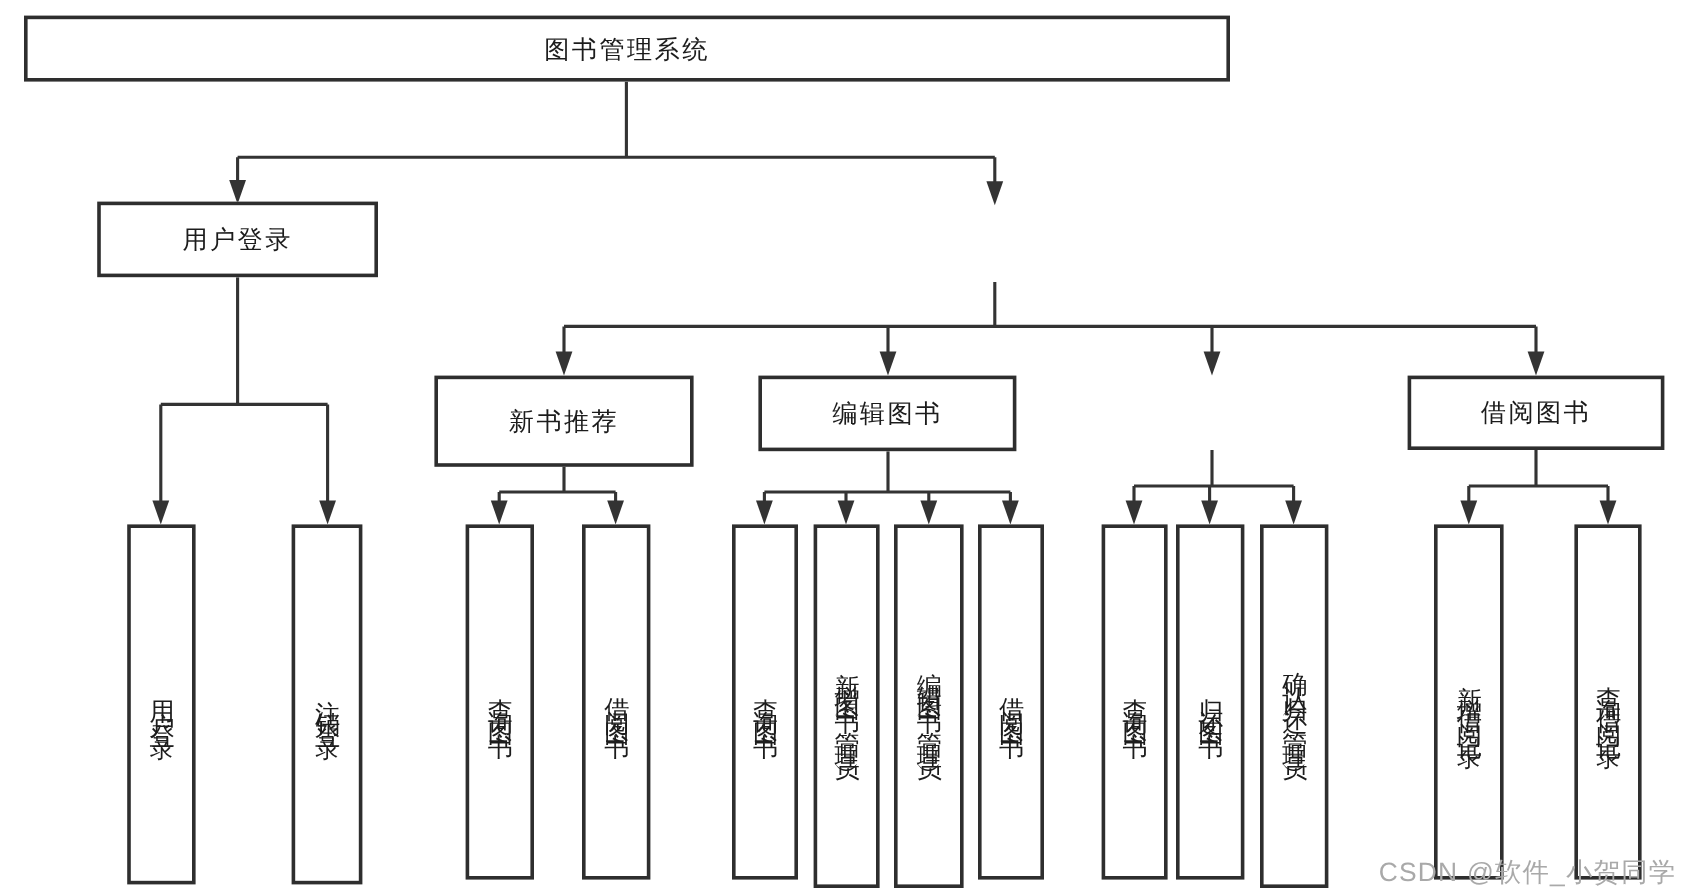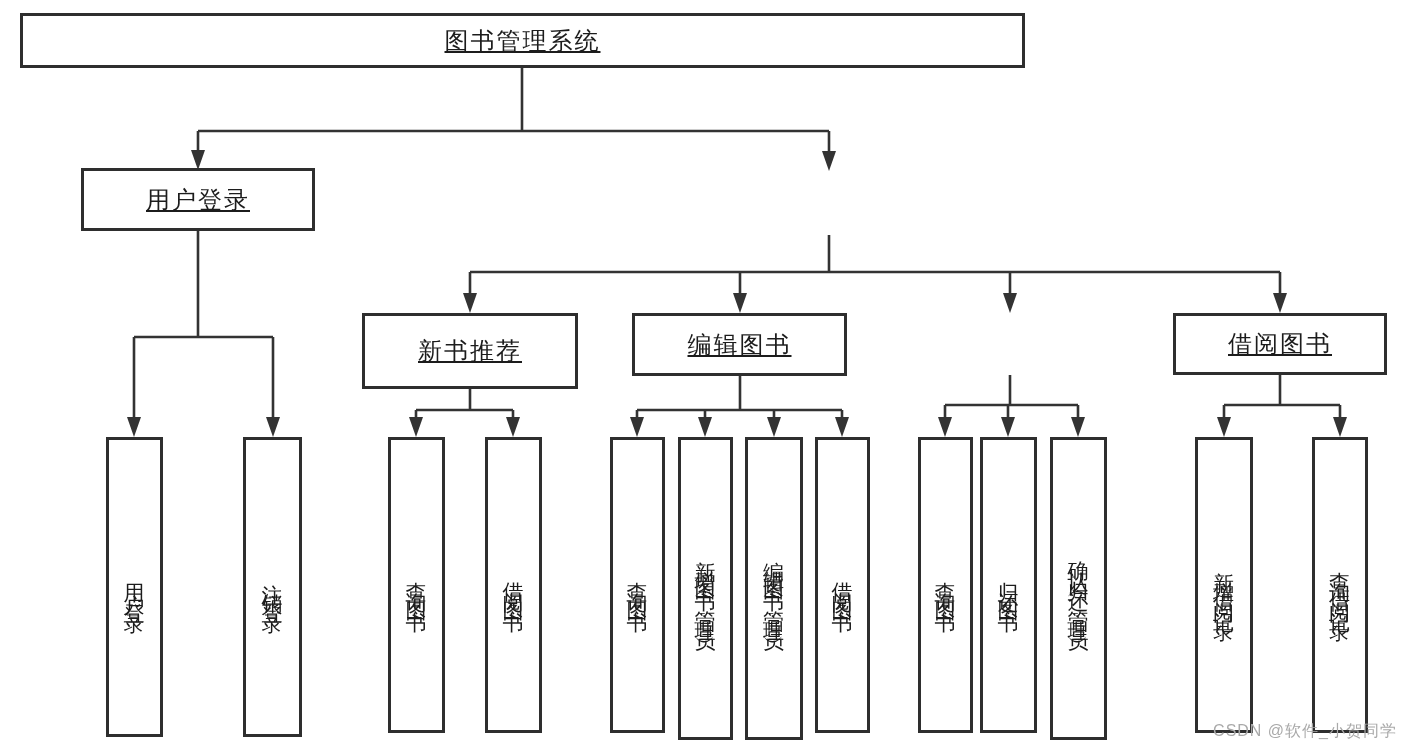--- a/index.html
+++ b/index.html
@@ -22,32 +22,32 @@
   svg.connectors polygon{fill:var(--line);stroke:none;}
   .box{
     position:absolute;
     box-sizing:border-box;
     background:var(--bg);
     border:3px solid var(--border);
     display:flex;align-items:center;justify-content:center;
     color:var(--text);
     z-index:2;
   }
-  .hbox{font-size:24px;letter-spacing:2px;white-space:nowrap;text-decoration:underline;}
+  .hbox{font-size:21px;letter-spacing:2px;white-space:nowrap;}
   .leaf span{
     writing-mode:vertical-rl;
     font-size:21px;
     letter-spacing:10px;
     line-height:1;
     color:var(--text);
   }
   .watermark{
     position:absolute;
     right:8px;bottom:5px;
-    font-size:16px;
+    font-size:22px;
     letter-spacing:1px;
     color:var(--watermark);
     z-index:3;
     white-space:nowrap;
   }
 </style>
 </head>
 <body>
 
 <div class="canvas">

